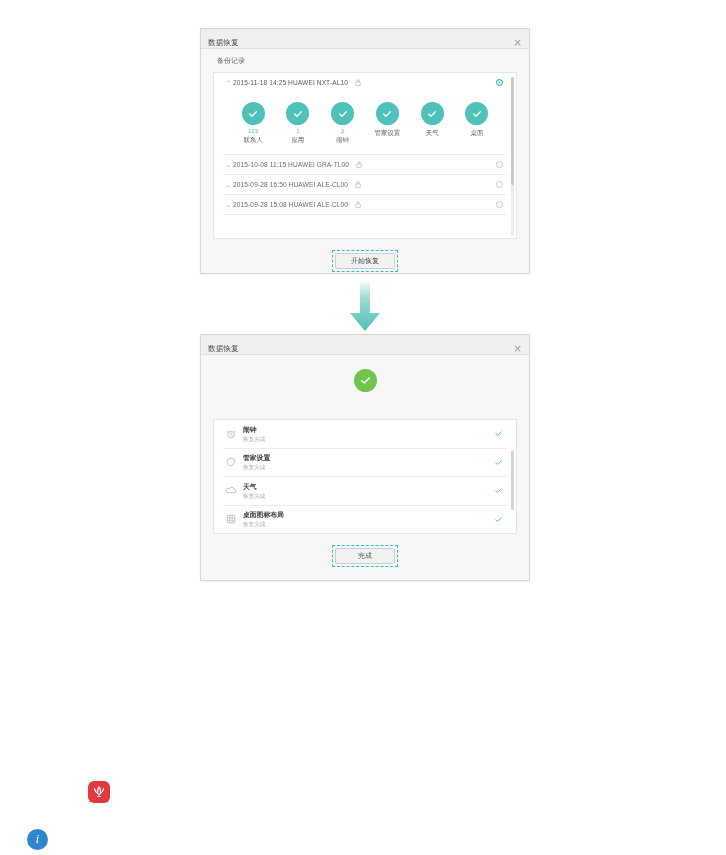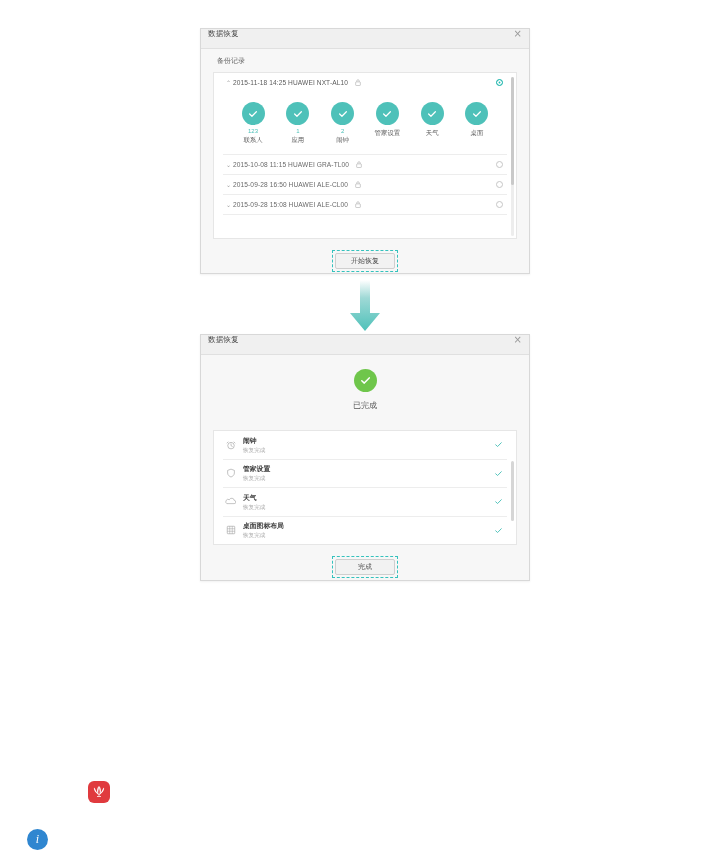--- a/index.html
+++ b/index.html
@@ -17,21 +17,21 @@
     width: 330px;
     background: #f7f7f7;
     border: 1px solid #d8d8d8;
     box-shadow: 0 1px 2px rgba(0,0,0,.06);
   }
   .dlg-header {
     height: 20px;
     background: #f0f0f0;
     border-bottom: 1px solid #e0e0e0;
     display: flex;
-    align-items: flex-start;
+    align-items: flex-end;
     padding: 0 7px;
   }
   .dlg-title {
     font-size: 7.5px;
     color: #4a4a4a;
     letter-spacing: .2px;
   }
   .dlg-close {
     margin-left: auto;
     font-size: 10px;
@@ -396,21 +396,20 @@
     </div>
 
     <div class="dlg-body">
 
       <div class="done-block">
         <div class="done-circle">
           <svg width="13" height="13" viewBox="0 0 16 16">
             <path d="M3.4 8.2 L6.5 11.2 L12.6 4.8" fill="none" stroke="#ffffff" stroke-width="1.8" stroke-linecap="round" stroke-linejoin="round"></path>
           </svg>
         </div>
-        <div class="done-text">已完成</div>
       </div>
 
       <div class="result-panel">
         <div class="result-scroll-thumb"></div>
 
         <div class="result-row">
           <span class="res-icon">
             <svg width="10" height="10" viewBox="0 0 16 16">
               <circle cx="8" cy="9" r="5.2" fill="none" stroke="#9e9e9e" stroke-width="1"></circle>
               <path d="M8 6.2 V9 L10 10.2" fill="none" stroke="#9e9e9e" stroke-width="1" stroke-linecap="round"></path>

